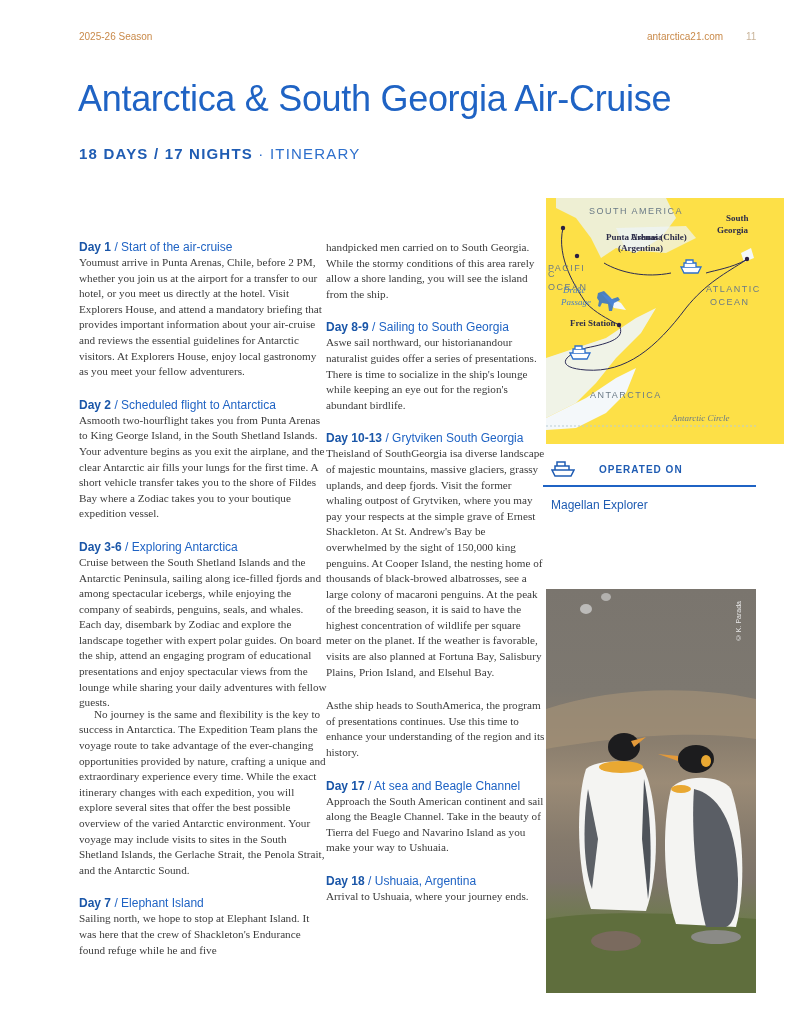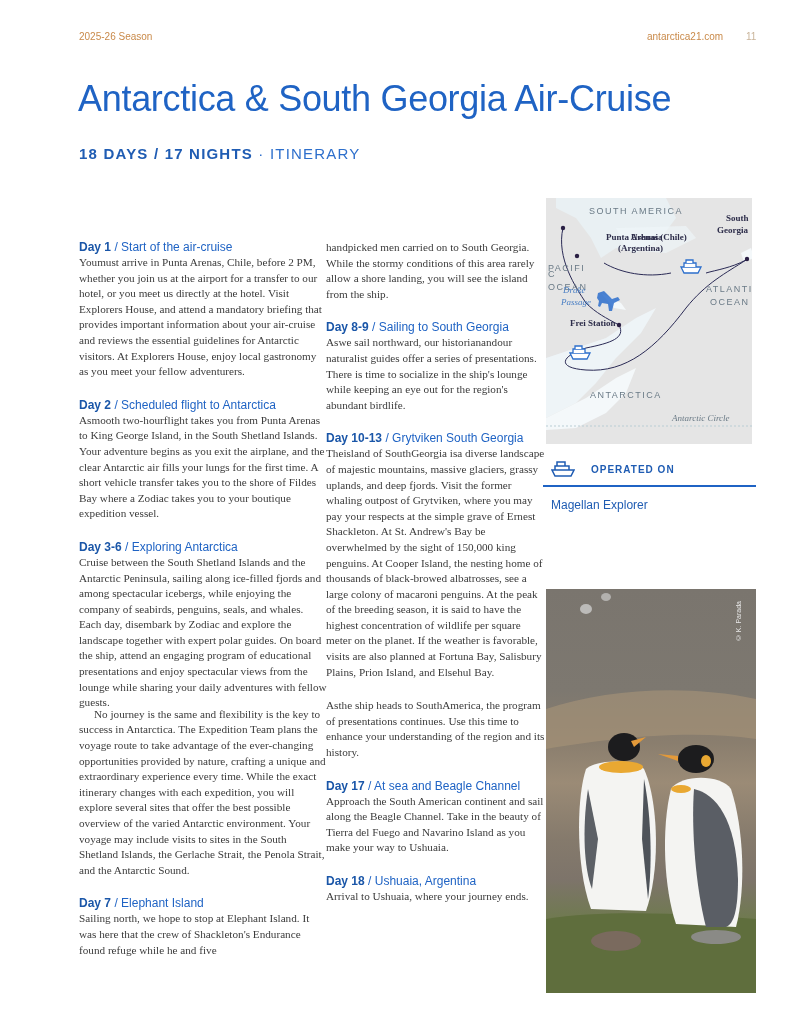--- a/index.html
+++ b/index.html
@@ -16,29 +16,29 @@
   .subtitle .light { font-weight: normal; color: #2d6fcc; }
   .col { position: absolute; font-size: 11.2px; line-height: 15.6px; color: #3b3b3b; margin-top: 45px; }
   .col1 { left: 79px; top: 195px; width: 248px; }
   .col2 { left: 326px; top: 195px; width: 222px; }
   .day { margin-bottom: 18px; }
   .day-h { font-family: "Liberation Sans", sans-serif; font-size: 12px; line-height: 15px; color: #1f63c4; margin-bottom: 0; }
   .day-h .num { font-weight: bold; color: #1a56a8; }
   .day p { margin: 0; }
   .para-indent { text-indent: 15px; margin-top: -4px !important; }
   
-  .map { position: absolute; left: 546px; top: 198px; width: 206px; height: 246px; background: #e5e5e5; overflow: hidden; text-align: center; }
+  .map { position: absolute; left: 546px; top: 198px; width: 238px; height: 246px; background: #fde047; overflow: hidden; text-align: center; }
   .map svg { position: absolute; left: 0; top: 0; }
   .map-label { position: absolute; font-family: "Liberation Sans", sans-serif; font-size: 9px; letter-spacing: 1.5px; color: #6a7a86; white-space: nowrap; }
   .map-city { position: absolute; font-family: "Liberation Serif", serif; font-size: 9px; color: #2d2d4a; font-weight: bold; white-space: nowrap; line-height: 11px; }
   .map-italic { position: absolute; font-family: "Liberation Serif", serif; font-style: italic; font-size: 9px; color: #6a7a86; white-space: nowrap; line-height: 11px; }
   .map-footer { position: absolute; left: 0; bottom: 0; width: 210px; height: 16px; border-top: 1px dashed #b9cdd4; background: #d7e9ef; }
   .map-footer span { position: absolute; left: 3px; top: 3px; font-family: "Liberation Sans", sans-serif; font-size: 7.5px; color: #3b3b4a; letter-spacing: 0.3px; }
   
-  .op-row { position: absolute; left: 551px; top: 460px; display: flex; align-items: center; gap: 16px; }
+  .op-row { position: absolute; left: 551px; top: 460px; display: flex; align-items: center; gap: 24px; }
   .op-label { font-family: "Liberation Sans", sans-serif; font-weight: bold; font-size: 10px; letter-spacing: 1px; color: #1f5cb3; }
   .op-line { position: absolute; left: 543px; top: 485px; width: 213px; height: 2px; background: #1f63c4; }
   .ship-name { position: absolute; left: 551px; top: 498px; font-family: "Liberation Sans", sans-serif; font-size: 12px; color: #1f5cb3; }
   
   .photo { position: absolute; left: 546px; top: 589px; width: 210px; height: 404px; overflow: hidden;
     background: linear-gradient(180deg, #7a756e 0%, #7d7870 25%, #8a7e6e 38%, #9b8b76 48%, #857a6c 62%, #7d746a 72%, #6f7a4f 82%, #5f6c3e 90%, #6b6a52 100%); }
   .credit { position: absolute; right: 14px; top: 12px; writing-mode: vertical-rl; transform: rotate(180deg); font-family: "Liberation Sans", sans-serif; font-size: 7px; color: #e8e8e8; }
 </style>
 </head>
 <body>

